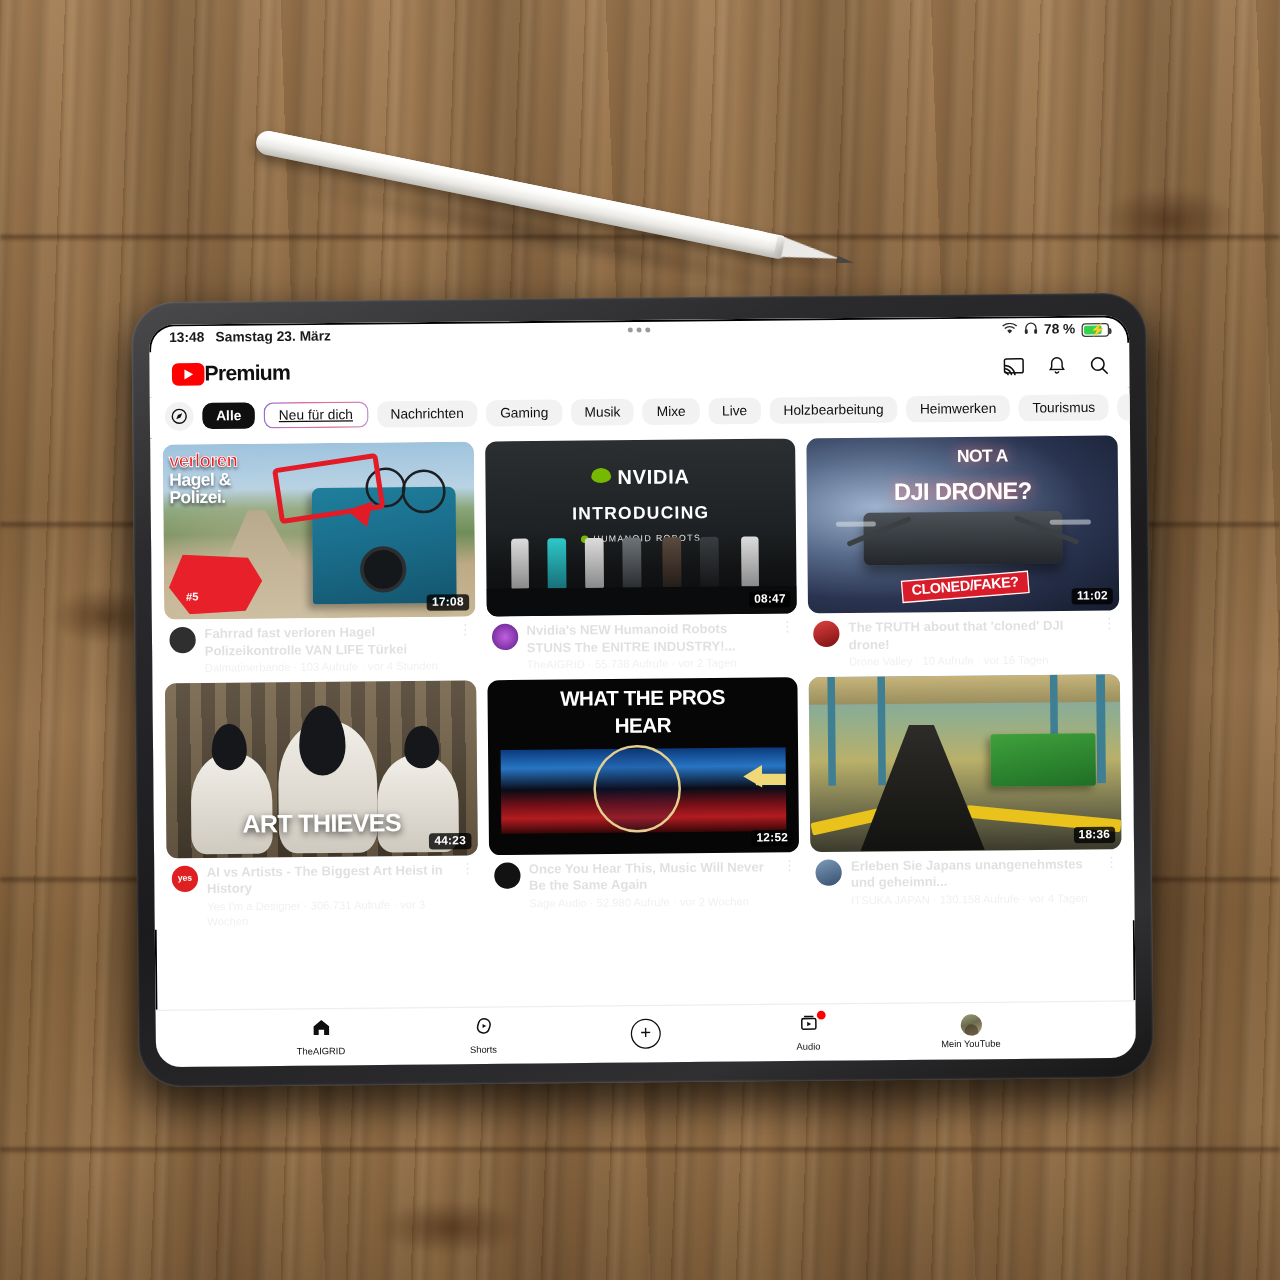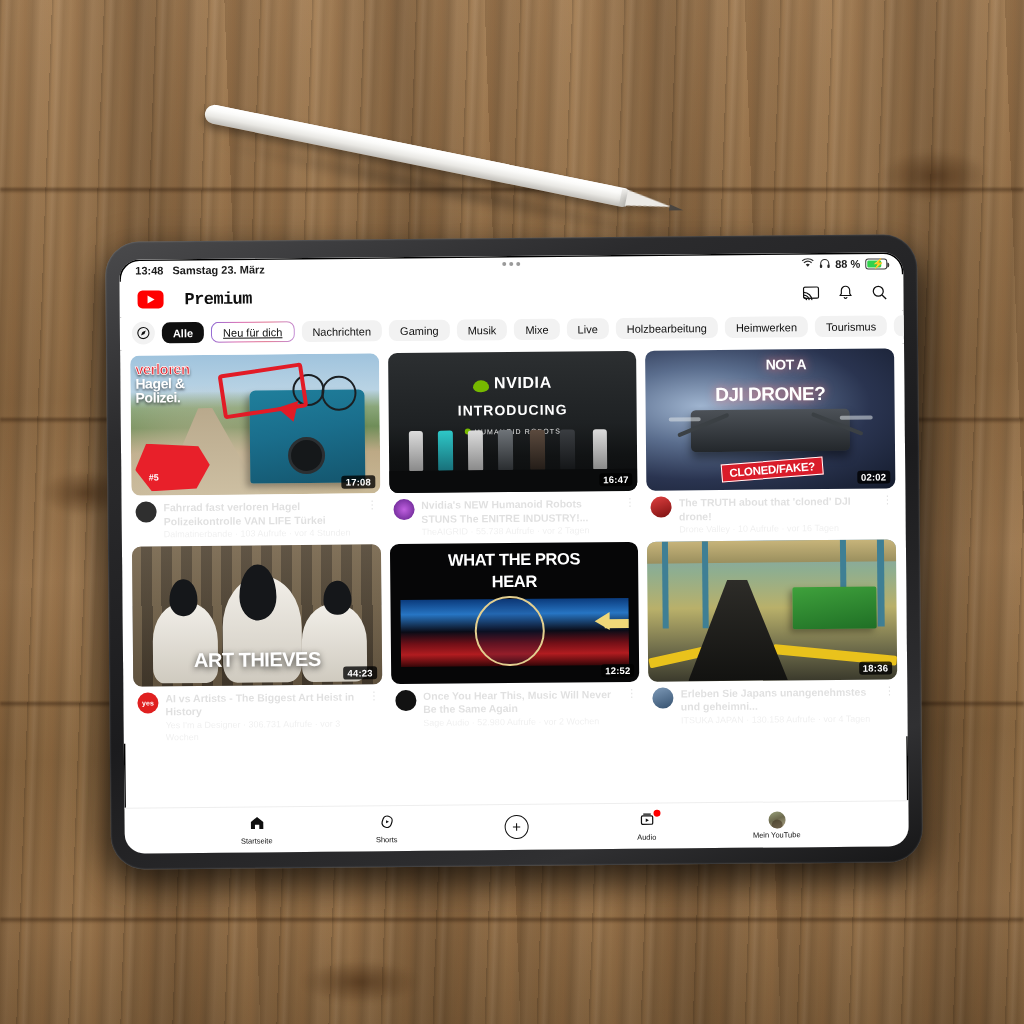--- a/index.html
+++ b/index.html
@@ -131,21 +131,21 @@
     width: 2px; height: 5px; background: #3a3a3a; border-radius: 0 2px 2px 0;
   }
   .batt .fill { height: 100%; width: 78%; background: #32d24d; border-radius: 1.4px; }
   .batt .bolt { position: absolute; left: 6px; top: -1px; font-size: 10px; color: #fff; }
 
   
   .yt-header {
     height: 36px; display: flex; align-items: center;
     padding: 0 16px 0 18px; background: #fff;
   }
-  .yt-logo { display: flex; align-items: center; gap: 21px; font-family: Liberation Mono, monospace; }
+  .yt-logo { display: flex; align-items: center; gap: 0; }
   .yt-play {
     width: 26px; height: 18px; border-radius: 5px; background: #ff0000;
     display: flex; align-items: center; justify-content: center;
   }
   .yt-play .tri {
     width: 0; height: 0; border-top: 4.5px solid transparent;
     border-bottom: 4.5px solid transparent; border-left: 7.5px solid #fff;
     margin-left: 1.5px;
   }
   .yt-word { font-size: 17px; font-weight: bold; letter-spacing: -0.6px; color: #0f0f0f; }
@@ -291,21 +291,21 @@
     background: #e8202a; clip-path: polygon(15% 0,85% 6%,100% 45%,82% 95%,22% 100%,0 55%);
   }
   .tb1 .badge .n { position:absolute; left: 18%; bottom: 18%; color:#fff; font-size: 9px; font-weight: bold; }
 
   .tb2 {
     background: linear-gradient(180deg,#2c2f31 0%,#1e2123 52%,#111314 74%,#0a0b0c 100%);
     position: relative;
   }
   .tb2 .nv-logo {
     position: absolute; left: 50%; top: 16%; transform: translateX(-50%);
-    display: flex; align-items: flex-end; gap: 5px;
+    display: flex; align-items: flex-start; gap: 5px;
   }
   .tb2 .eye {
     width: 16px; height: 12px; border-radius: 50% 50% 50% 50%/60% 60% 40% 40%;
     background: #76b900;
   }
   .tb2 .nvt { color: #fff; font-size: 16px; font-weight: bold; letter-spacing: 0.6px; }
   .tb2 .intro {
     position: absolute; left: 50%; top: 36%; transform: translateX(-50%);
     color: #fff; font-size: 14px; font-weight: bold; letter-spacing: 1px; white-space: nowrap;
   }
@@ -435,21 +435,21 @@
               <path d="M.9 2.6a8.7 8.7 0 0 1 11.2 0" stroke="#2a2a2a" stroke-width="1.1" fill="none"></path>
             </svg>
         </span>
         <span>
           <svg width="11" height="11" viewBox="0 0 12 12">
               <path d="M1.6 8V6a4.4 4.4 0 0 1 8.8 0v2" stroke="#2a2a2a" stroke-width="1.1" fill="none"></path>
               <rect x="0.6" y="7" width="2.6" height="4" rx="1.2" fill="#2a2a2a"></rect>
               <rect x="8.8" y="7" width="2.6" height="4" rx="1.2" fill="#2a2a2a"></rect>
             </svg>
         </span>
-        <span>88 %</span>
+        <span>78 %</span>
         <span class="batt">
           <span class="fill"></span>
             <span class="bolt">⚡</span>
         </span>
       </div>
     </div>
 
     <div class="yt-header">
       <div class="yt-logo">
         <span class="yt-play">
@@ -542,21 +542,21 @@
               <span>HUMANOID ROBOTS</span>
             </div>
           <div class="bot" style="left:8%"></div>
             <div class="bot" style="left:20%;background:linear-gradient(180deg,#2ec8c8,#18707a)"></div>
           <div class="bot" style="left:32%"></div>
             <div class="bot" style="left:44%;background:linear-gradient(180deg,#6e7378,#2a2d30)"></div>
           <div class="bot" style="left:57%;background:linear-gradient(180deg,#5b4a3e,#241d18)"></div>
           <div class="bot" style="left:69%;background:linear-gradient(180deg,#3a3d41,#141618)"></div>
           <div class="bot" style="left:82%"></div>
           <div class="stage"></div>
-          <div class="dur">16:47</div>
+          <div class="dur">08:47</div>
         </div>
         <div class="meta">
           <div class="avatar" style="background:radial-gradient(circle,#c060e0,#5b1d86)"></div>
           <div class="info">
             <div class="vtitle">Nvidia's NEW Humanoid Robots STUNS The ENITRE INDUSTRY!...</div>
             <div class="vsub">TheAIGRID · 55.738 Aufrufe · vor 2 Tagen</div>
           </div>
           <div class="kebab">⋮</div>
         </div>
       </div>
@@ -564,21 +564,21 @@
       <div class="card">
         <div class="thumb tb3">
           <div class="l1">NOT A</div>
           <div class="l2">DJI DRONE?</div>
           <div class="drone"></div>
           <div class="arm" style="left:12%;top:52%;width:22%;transform:rotate(-22deg)"></div>
           <div class="arm" style="right:12%;top:52%;width:22%;transform:rotate(22deg)"></div>
           <div class="prop" style="left:9%;top:48%"></div>
           <div class="prop" style="right:9%;top:48%"></div>
           <div class="fake">CLONED/FAKE?</div>
-          <div class="dur">02:02</div>
+          <div class="dur">11:02</div>
         </div>
         <div class="meta">
           <div class="avatar" style="background:linear-gradient(160deg,#e04040,#7a1010)"></div>
           <div class="info">
             <div class="vtitle">The TRUTH about that 'cloned' DJI drone!</div>
             <div class="vsub">Drone Valley · 10 Aufrufe · vor 16 Tagen</div>
           </div>
           <div class="kebab">⋮</div>
         </div>
       </div>
@@ -652,21 +652,21 @@
 
     </div>
 
     <div class="navbar">
       <div class="navitem">
         <span>
           <svg width="15" height="15" viewBox="0 0 16 16">
               <path d="M8 1.6 1.4 7v7.4h4.3V10h4.6v4.4h4.3V7z" fill="#0f0f0f"></path>
             </svg>
         </span>
-        <span class="lbl">Startseite</span>
+        <span class="lbl">TheAIGRID</span>
       </div>
       <div class="navitem">
         <span>
           <svg width="15" height="15" viewBox="0 0 16 16">
               <rect x="3" y="2" width="10" height="12" rx="4.6" transform="rotate(18 8 8)" stroke="#0f0f0f" stroke-width="1.3" fill="none"></rect>
               <path d="M6.9 6.3 10 8l-3.1 1.7z" fill="#0f0f0f"></path>
             </svg>
         </span>
         <span class="lbl">Shorts</span>
       </div>

